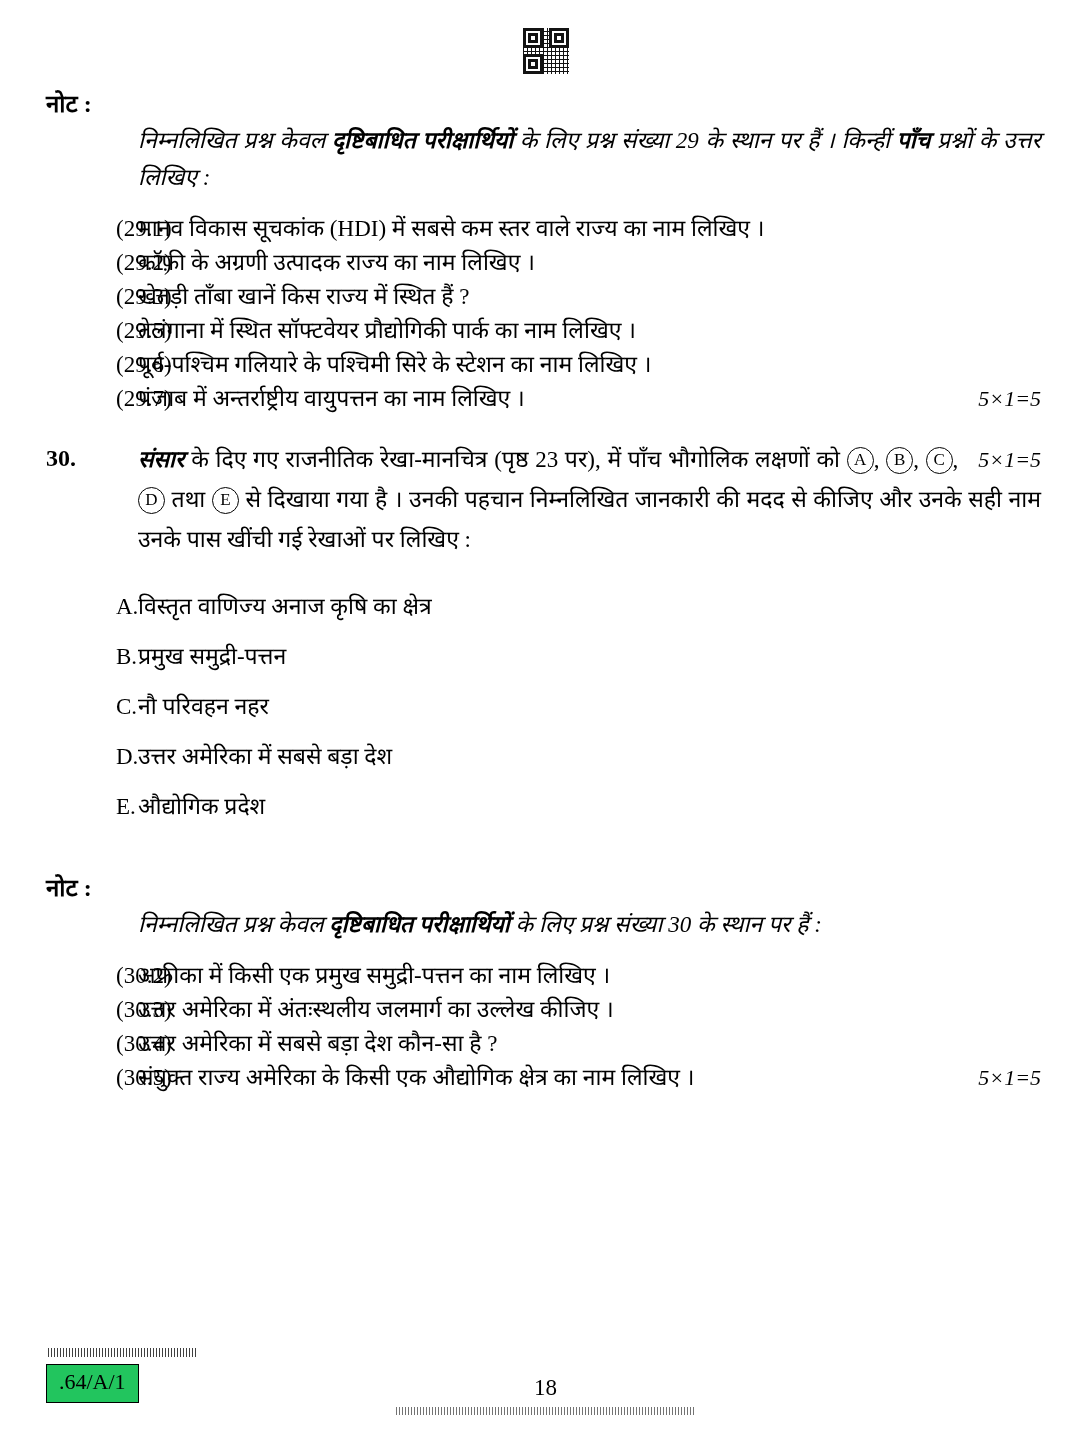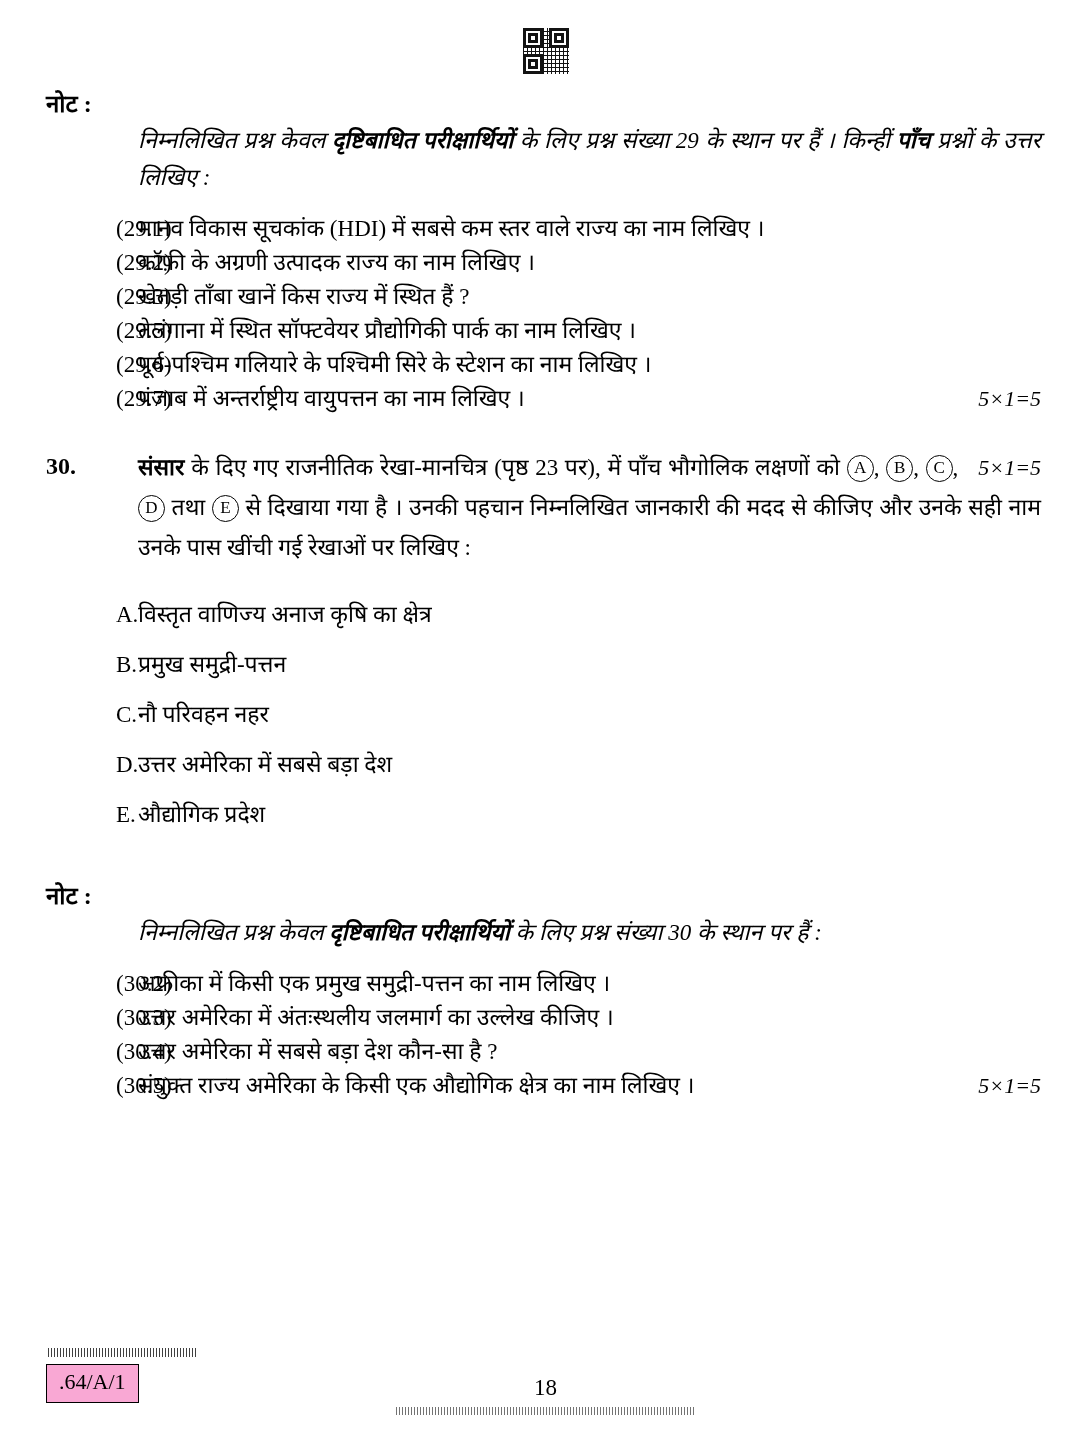--- a/index.html
+++ b/index.html
@@ -117,37 +117,37 @@
     font-size: 22px;
     white-space: nowrap;
     position: absolute;
     right: 0;
     top: 0;
   }
 
   .q-row {
     display: flex;
     align-items: flex-start;
-    margin-top: 32px;
+    margin-top: 24px;
   }
   .q-num {
     flex: 0 0 auto;
     width: 92px;
     font-weight: bold;
     font-size: 24px;
     line-height: 37px;
   }
   .q-body {
     flex: 1 1 auto;
     font-size: 23px;
     line-height: 40px;
     text-align: justify;
     position: relative;
   }
-  .q-body b { font-weight: bold; }
+  .q-body b { font-weight: bold; font-style: italic; }
   .circled {
     display: inline-block;
     border: 1.6px solid #000;
     border-radius: 50%;
     width: 25px;
     height: 25px;
     line-height: 23px;
     text-align: center;
     font-size: 17px;
     vertical-align: 2px;
@@ -190,21 +190,21 @@
     height: 46px;
   }
   .code-box {
     position: absolute;
     left: 0;
     bottom: 0;
     border: 1.5px solid #000;
     padding: 4px 12px 7px 12px;
     font-size: 22px;
     line-height: 26px;
-    background: #f9a8d4;
+    background: #22c55e;
   }
   .barcode-top {
     position: absolute;
     left: 2px;
     bottom: 46px;
     width: 150px;
     height: 9px;
     background-image: repeating-linear-gradient(90deg, #000 0 1px, transparent 1px 3px);
     opacity: .75;
   }

